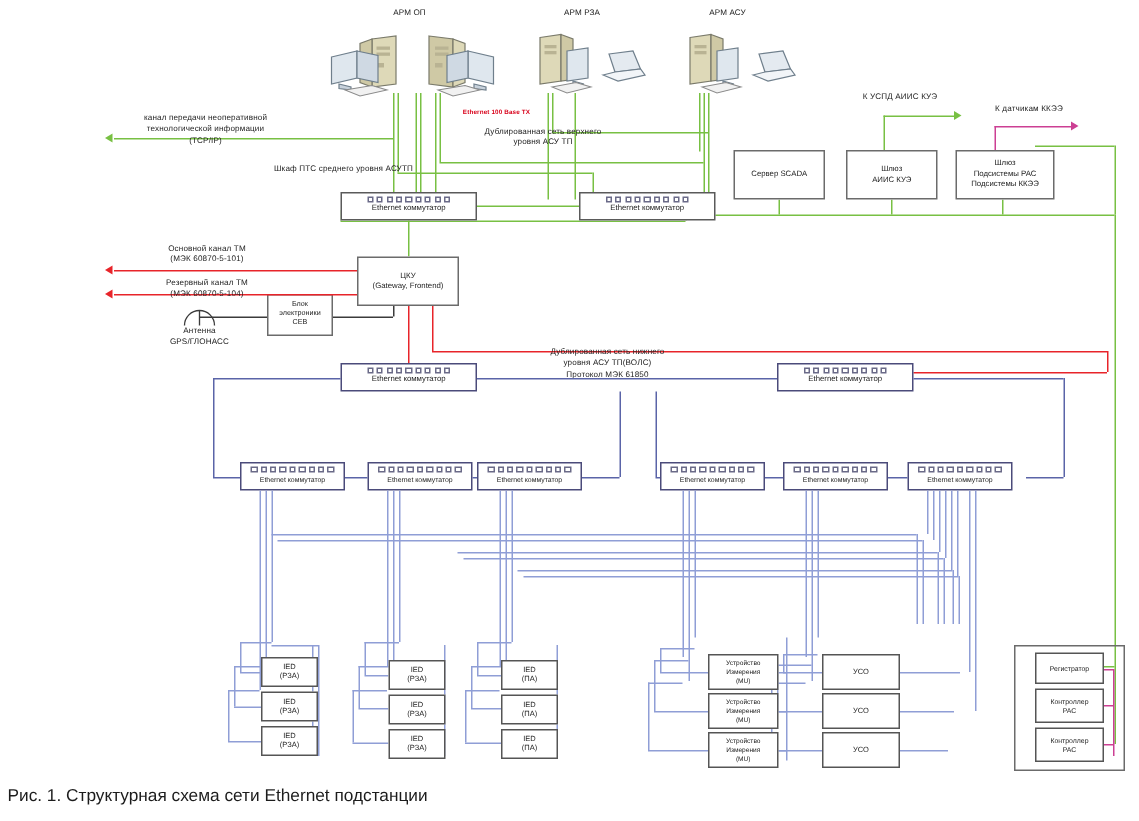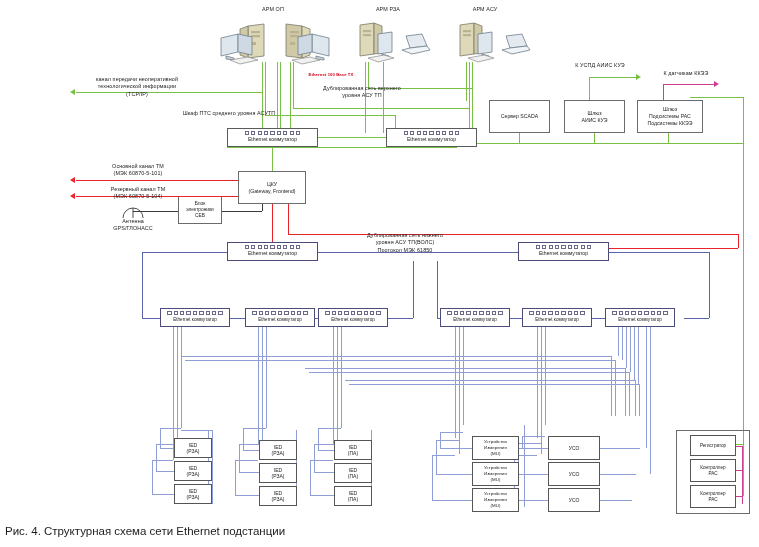--- a/index.html
+++ b/index.html
@@ -472,15 +472,15 @@
   <div class="node dev" style="left:690px;top:485px;width:46px;height:23px;font-size:4.6px;">
     <span>Контроллер
 РАС</span>
   </div>
 
   <div class="ln v pink" style="left:742px;top:446px;height:58px;"></div>
   <div class="ln h pink" style="left:736px;top:446px;width:6px;"></div>
   <div class="ln h pink" style="left:736px;top:470px;width:6px;"></div>
   <div class="ln h pink" style="left:736px;top:496px;width:6px;"></div>
 
-  <div class="caption">Рис. 4. Структурная схема сети Ethernet подстанции</div>
+  <div class="caption">Рис. 1. Структурная схема сети Ethernet подстанции</div>
 
 </div>
 
 </body></html>

